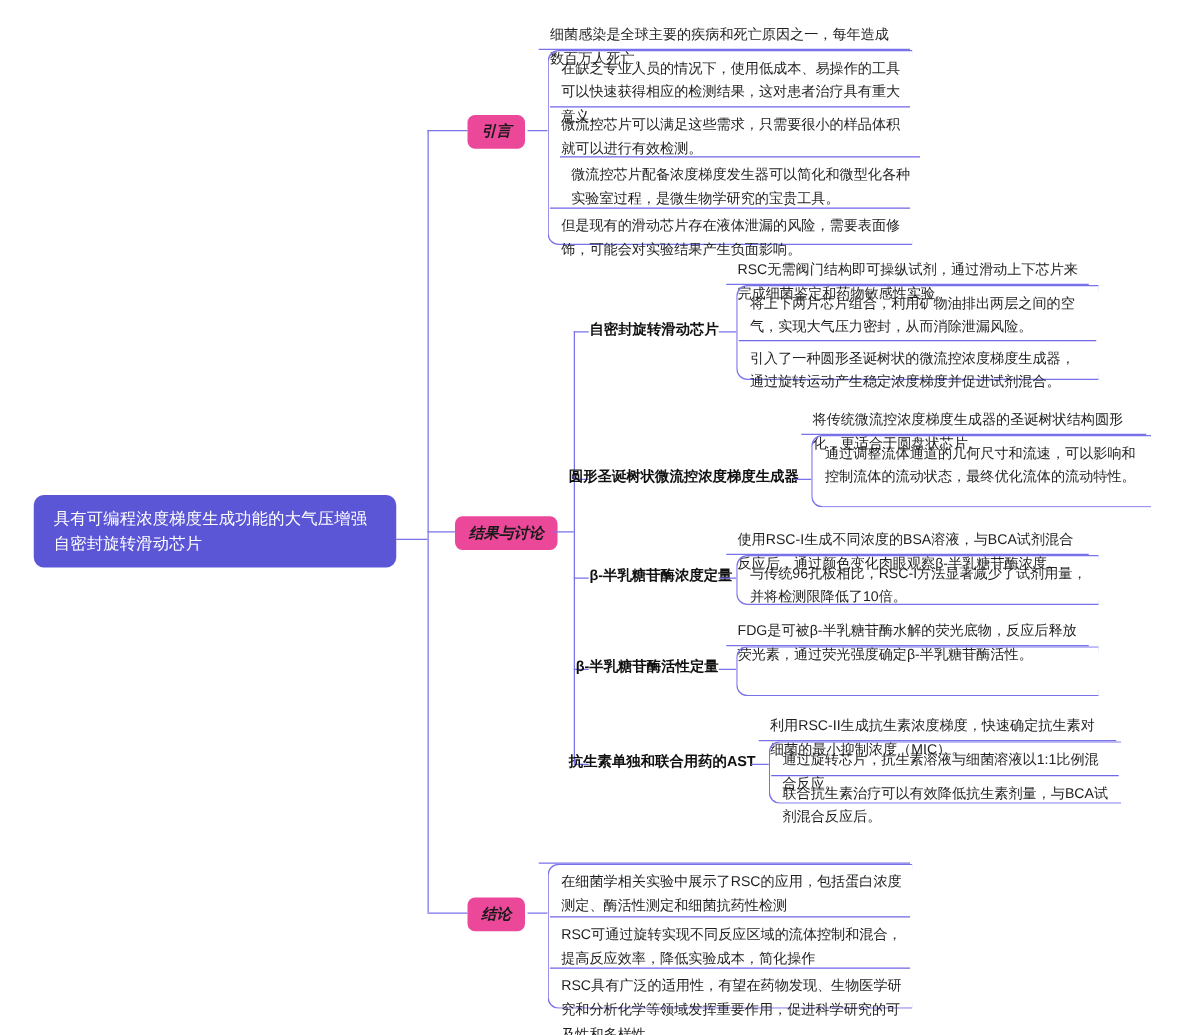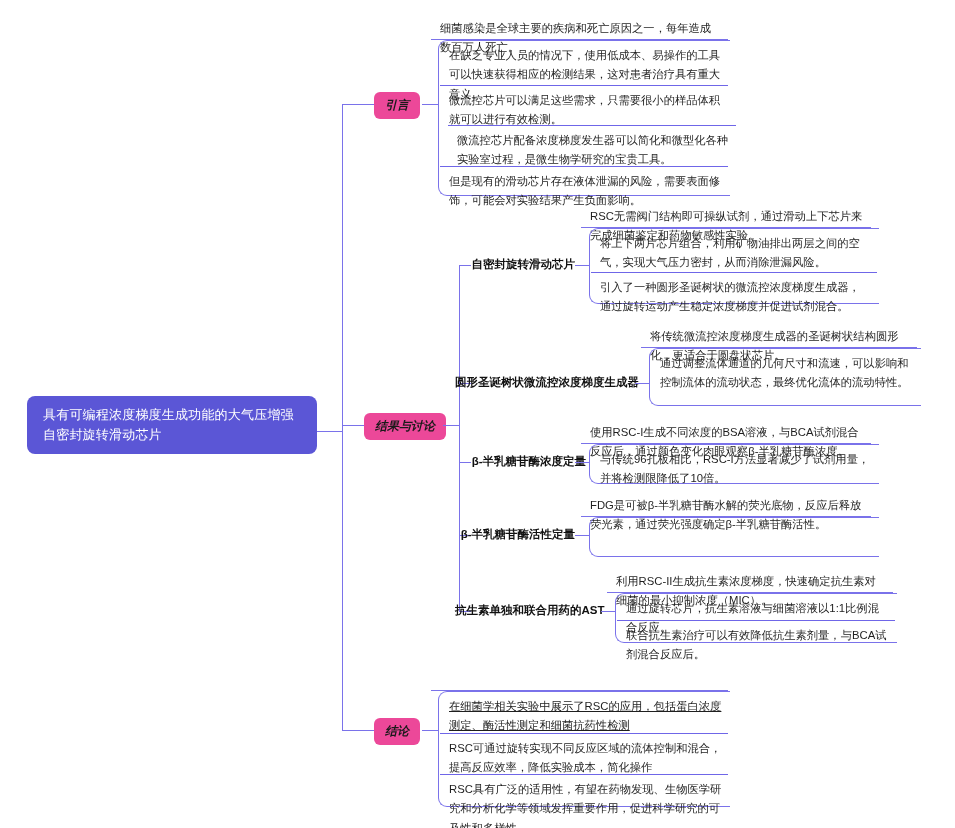--- a/index.html
+++ b/index.html
@@ -160,17 +160,17 @@
   <div class="leaf" style="left:617px;top:594px;width:278px;border-top:none;">通过旋转芯片，抗生素溶液与细菌溶液以1:1比例混合反应。</div>
   <div class="leaf" style="left:617px;top:620px;width:278px;">联合抗生素治疗可以有效降低抗生素剂量，与BCA试剂混合反应后。</div>
 
   <div class="hline" style="left:342px;top:730px;width:32px;"></div>
   <div class="branch" style="left:374px;top:718px;">结论</div>
   <div class="hline" style="left:422px;top:730px;width:16px;"></div>
 
   <div class="hline" style="left:431px;top:690px;width:297px;"></div>
 
   <div class="bracket" style="left:438px;top:691px;width:292px;height:116px;"></div>
-  <div class="leaf" style="left:440px;top:692px;width:288px;border-top:none;text-decoration:underline;">在细菌学相关实验中展示了RSC的应用，包括蛋白浓度测定、酶活性测定和细菌抗药性检测</div>
+  <div class="leaf" style="left:440px;top:692px;width:288px;border-top:none;">在细菌学相关实验中展示了RSC的应用，包括蛋白浓度测定、酶活性测定和细菌抗药性检测</div>
   <div class="leaf" style="left:440px;top:733px;width:288px;">RSC可通过旋转实现不同反应区域的流体控制和混合，提高反应效率，降低实验成本，简化操作</div>
   <div class="leaf" style="left:440px;top:774px;width:288px;">RSC具有广泛的适用性，有望在药物发现、生物医学研究和分析化学等领域发挥重要作用，促进科学研究的可及性和多样性</div>
 
 </div>
 
 </body></html>

